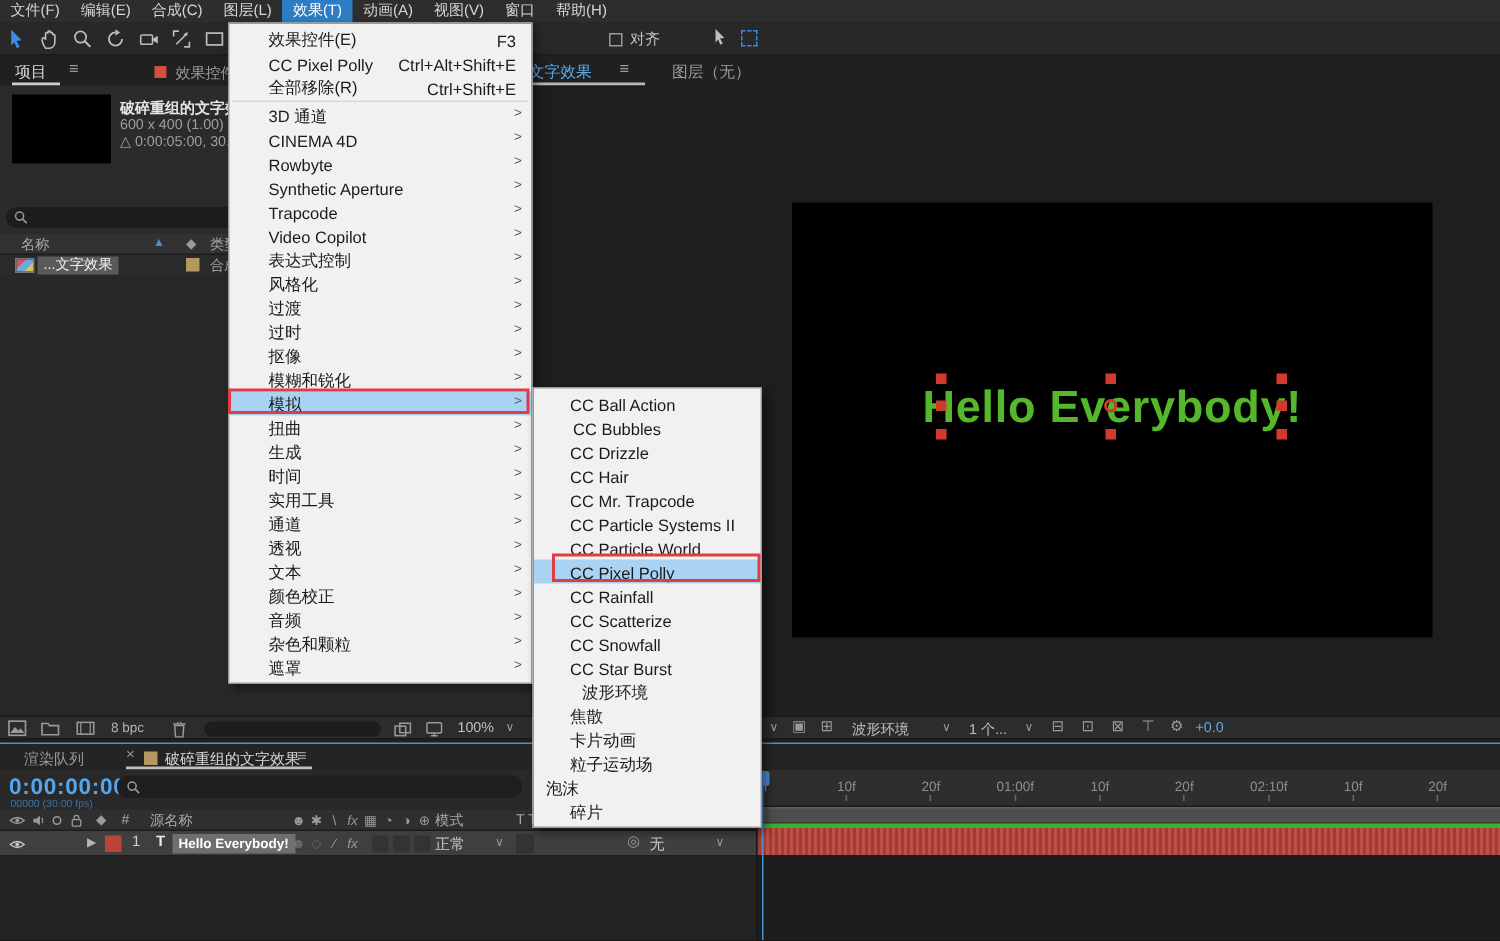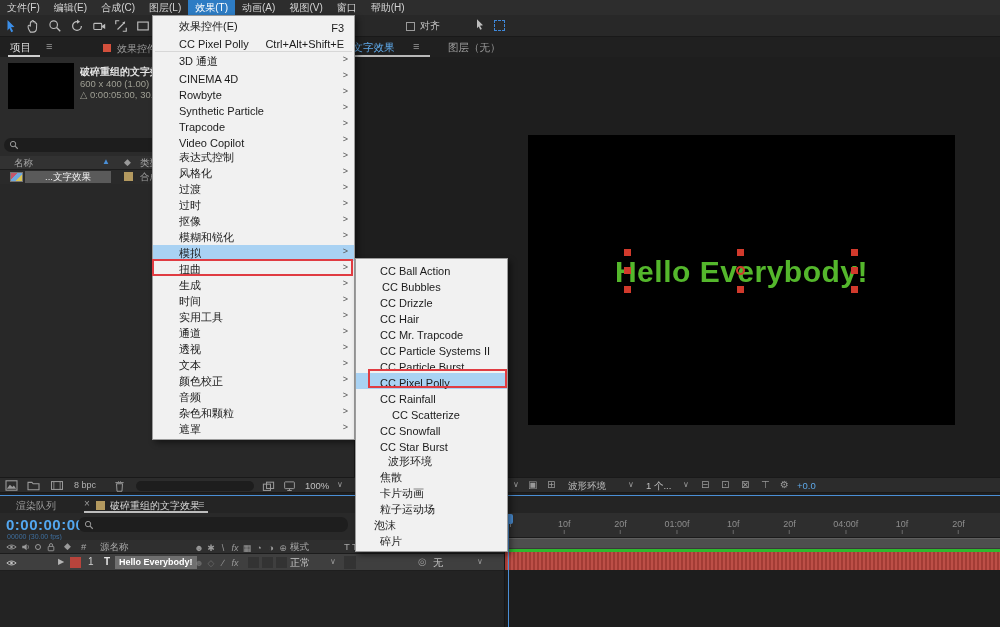--- a/index.html
+++ b/index.html
@@ -132,21 +132,21 @@
     </div>
 
     <div class="abs" style="left:0;top:99px;width:355px;height:14px;background:#323232;border-bottom:1px solid #1c1c1c">
       <span class="abs" style="left:14px;top:1px;font-size:9.5px;color:#a8a8a8">名称</span>
       <span class="abs" style="left:102px;top:1px;font-size:8px;color:#4a8fd6">▲</span>
       <span class="abs" style="left:124px;top:1px;font-size:9px;color:#9a9a9a">◆</span>
       <span class="abs" style="left:140px;top:1px;font-size:9.5px;color:#a8a8a8">类型</span>
     </div>
     <div class="abs" style="left:0;top:113px;width:355px;height:14px;background:#2a2a2a">
       <span class="abs" style="left:10px;top:2px;width:13px;height:10px;border:1px solid #777;background:linear-gradient(135deg,#c5566a 0 34%,#6fa8dd 34% 67%,#d8c455 67%)"></span>
-      <span class="abs" style="left:25px;top:1px;background:#5a5a5a;color:#f2f2f2;font-size:9.5px;padding:0 20px;height:12px;line-height:12px">...文字效果</span>
+      <span class="abs" style="left:25px;top:1px;background:#5a5a5a;color:#f2f2f2;font-size:9.5px;padding:0 4px;height:12px;line-height:12px">...文字效果</span>
       <span class="abs" style="left:124px;top:2px;width:9px;height:9px;background:#b3995f"></span>
       <span class="abs" style="left:140px;top:1px;font-size:9.5px;color:#9a9a9a">合成</span>
     </div>
     <div class="abs" style="left:0;top:127px;width:355px;height:293px;background:#282828"></div>
   </div>
 
   <div class="abs" style="left:355px;top:57px;width:645px;height:420px;background:#1e1e1e">
     <div class="abs" style="left:173px;top:78px;width:427px;height:290px;background:#000">
       <div class="abs" style="left:0;top:120px;width:427px;height:34px;line-height:34px;text-align:center;font-size:30px;font-weight:bold;color:#54b72c;letter-spacing:.5px">Hello Everybody!</div>
     </div>
@@ -287,21 +287,21 @@
 
   <div class="abs" style="left:505px;top:513px;width:495px;height:114px;background:#1d1d1d">
     <div class="abs" style="left:0;top:0;width:495px;height:25px;background:#2e2e2e;border-bottom:1px solid #1b1b1b">
 
     <div class="rlabel" style="left: 3px;"><span>0f</span><i class="tick"></i></div>
         <div class="rlabel" style="left: 59.3px;"><span>10f</span><i class="tick"></i></div>
         <div class="rlabel" style="left: 115.6px;"><span>20f</span><i class="tick"></i></div>
         <div class="rlabel" style="left: 171.9px;"><span>01:00f</span><i class="tick"></i></div>
         <div class="rlabel" style="left: 228.2px;"><span>10f</span><i class="tick"></i></div>
         <div class="rlabel" style="left: 284.5px;"><span>20f</span><i class="tick"></i></div>
-        <div class="rlabel" style="left: 340.8px;"><span>04:00f</span><i class="tick"></i></div>
+        <div class="rlabel" style="left: 340.8px;"><span>02:10f</span><i class="tick"></i></div>
         <div class="rlabel" style="left: 397.1px;"><span>10f</span><i class="tick"></i></div>
         <div class="rlabel" style="left: 453.4px;"><span>20f</span><i class="tick"></i></div>
       </div>
     <div class="abs" style="left:0;top:25px;width:495px;height:11px;background:#4e4e4e;border-top:1px solid #5e5e5e;border-bottom:1px solid #3a3a3a"></div>
     <div class="abs" style="left:0;top:36px;width:495px;height:3px;background:#2eb82e"></div>
     <div class="abs" style="left:0;top:39px;width:495px;height:18px;background:#b8443c;background-image:repeating-linear-gradient(90deg,rgba(0,0,0,.12) 0 2px,rgba(255,255,255,.06) 2px 4px)"></div>
     <div class="abs" style="left:0;top:1px;width:8px;height:10px;background:#4a8fd6;border-radius:2px"></div>
     <div class="abs" style="left:3px;top:1px;width:1px;height:113px;background:#4a8fd6"></div>
   </div>
   <div class="vdiv" style="left:504px;top:513px;width:1px;height:114px"></div>
@@ -310,38 +310,42 @@
     <div>
 
     <div class="mrow">
           <span class="lbl">效果控件(E)</span>
           <span class="sc">F3</span>
         </div>
         <div class="mrow">
           <span class="lbl">CC Pixel Polly</span>
           <span class="sc">Ctrl+Alt+Shift+E</span>
         </div>
+        <div class="mrow">
+          <span class="lbl">全部移除(R)</span>
+          <span class="sc">Ctrl+Shift+E</span>
+        </div>
       </div>
     <div class="msep"></div>
     <div>
 
     <div class="mrow">
           <span class="lbl">3D 通道</span>
           <span class="arw">&gt;</span>
         </div>
         <div class="mrow">
           <span class="lbl">CINEMA 4D</span>
           <span class="arw">&gt;</span>
         </div>
         <div class="mrow">
           <span class="lbl">Rowbyte</span>
           <span class="arw">&gt;</span>
         </div>
         <div class="mrow">
-          <span class="lbl">Synthetic Particle</span>
+          <span class="lbl">Synthetic Aperture</span>
           <span class="arw">&gt;</span>
         </div>
         <div class="mrow">
           <span class="lbl">Trapcode</span>
           <span class="arw">&gt;</span>
         </div>
         <div class="mrow">
           <span class="lbl">Video Copilot</span>
           <span class="arw">&gt;</span>
         </div>
@@ -435,51 +439,51 @@
         <div class="mrow">
           <span class="lbl" style="padding-left:24px">CC Hair</span>
         </div>
         <div class="mrow">
           <span class="lbl" style="padding-left:24px">CC Mr. Trapcode</span>
         </div>
         <div class="mrow">
           <span class="lbl" style="padding-left:24px">CC Particle Systems II</span>
         </div>
         <div class="mrow">
-          <span class="lbl" style="padding-left:24px">CC Particle Burst</span>
+          <span class="lbl" style="padding-left:24px">CC Particle World</span>
         </div>
         <div class="mrow hl">
           <span class="lbl" style="padding-left:24px">CC Pixel Polly</span>
         </div>
         <div class="mrow">
           <span class="lbl" style="padding-left:24px">CC Rainfall</span>
         </div>
         <div class="mrow">
-          <span class="lbl" style="padding-left:36px">CC Scatterize</span>
+          <span class="lbl" style="padding-left:24px">CC Scatterize</span>
         </div>
         <div class="mrow">
           <span class="lbl" style="padding-left:24px">CC Snowfall</span>
         </div>
         <div class="mrow">
           <span class="lbl" style="padding-left:24px">CC Star Burst</span>
         </div>
         <div class="mrow">
           <span class="lbl" style="padding-left:32px">波形环境</span>
         </div>
         <div class="mrow">
           <span class="lbl" style="padding-left:24px">焦散</span>
         </div>
         <div class="mrow">
           <span class="lbl" style="padding-left:24px">卡片动画</span>
         </div>
         <div class="mrow">
           <span class="lbl" style="padding-left:24px">粒子运动场</span>
         </div>
         <div class="mrow">
-          <span class="lbl" style="padding-left:18px">泡沫</span>
+          <span class="lbl" style="padding-left:8px">泡沫</span>
         </div>
         <div class="mrow">
           <span class="lbl" style="padding-left:24px">碎片</span>
         </div>
       </div>
   </div>
 
   <div class="annot" style="left:152px;top:259px;width:201px;height:17px"></div>
   <div class="annot" style="left:368px;top:369px;width:139px;height:19px"></div>
 

